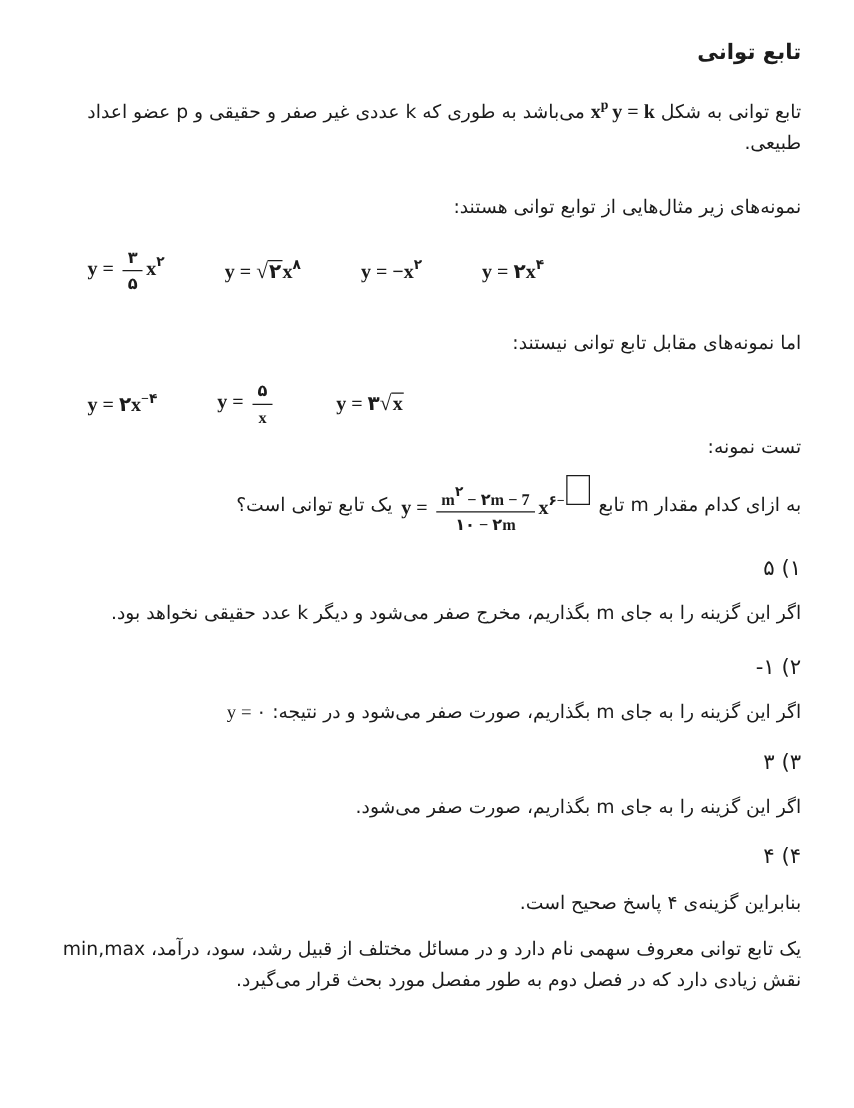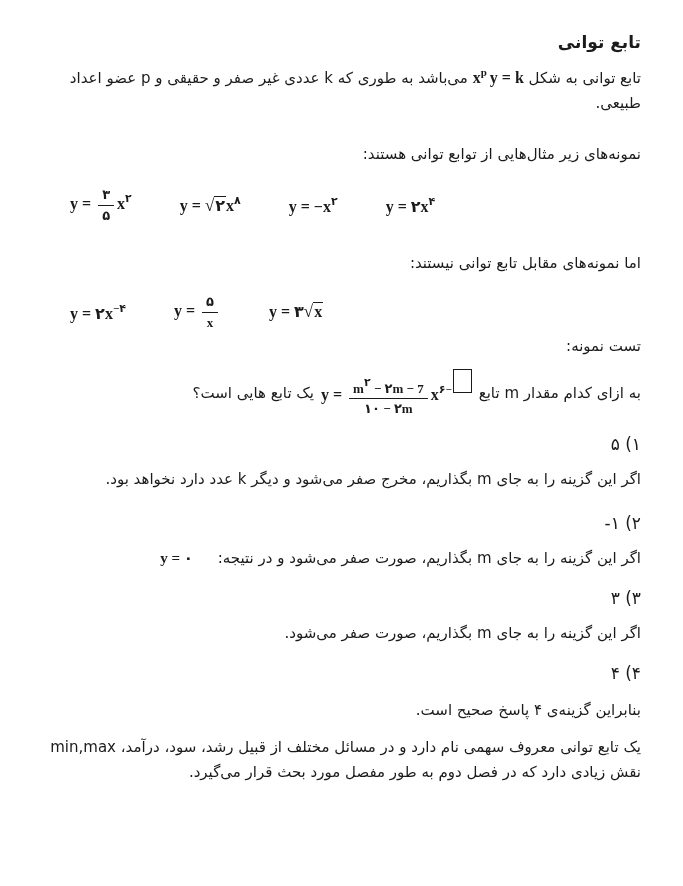--- a/index.html
+++ b/index.html
@@ -26,35 +26,35 @@
   .frac .top{display:block;border-bottom:1.2px solid #1b1b1b;padding:0 4px 2px;}
   .frac .bot{display:block;padding-top:2px;}
   .rad-sym{font-size:17px;}
   .rad-arg{border-top:1.2px solid #1b1b1b;padding:0 1px;}
   .blank-box{display:inline-block;width:17px;height:22px;border:1.2px solid #1b1b1b;vertical-align:7px;margin-left:1px;background:#fff;}
   
   .formula-row{display:flex;direction:ltr;justify-content:flex-start;align-items:center;gap:48px;padding-left:25px;}
   .row-valid{margin-top:16px;min-height:44px;}
   .row-invalid{margin-top:14px;min-height:44px;}
   
-  .intro{margin-top:6px;}
+  .intro{margin-top:18px;}
   .caption-valid{margin-top:26px;}
   .caption-invalid{margin-top:24px;}
   .test-heading{}
   .question{margin-top:6px;min-height:56px;display:flex;flex-direction:row;justify-content:flex-start;align-items:center;gap:7px;}
   .question .qtxt{white-space:nowrap;}
   .option{margin-top:14px;font-size:17px;line-height:22px;}
   .opt-1{margin-top:12px;}
   .opt-2{margin-top:20px;text-align:right;}
   .opt-3{margin-top:16px;}
   .opt-4{margin-top:16px;}
   .explanation{margin-top:12px;}
   .conclusion{margin-top:14px;}
   .closing{margin-top:12px;}
-  .result-math{font-size:15px;font-weight:700;margin-right:20px;}
+  .result-math{font-size:15px;font-weight:400;margin-right:0;}
   .tail{margin-left:3px;}
 </style>
 </head>
 <body>
 
 <div class="page">
 
   <h1 class="title">تابع توانی</h1>
 
   <p class="body-text intro">
@@ -100,25 +100,25 @@
   </div>
 
   <p class="body-text test-heading">تست نمونه:</p>
 
   <div class="body-text question">
     <span class="qtxt">به ازای کدام مقدار m تابع</span>
     <span class="math">
       <span>y =</span>
       <span class="frac"><span class="top"><span>m</span><sup>۲</sup> <span>− ۲m − 7</span></span><span class="bot">۱۰ − ۲m</span></span><span>x</span><sup>۶−</sup><span class="blank-box"></span>
     </span>
-    <span class="qtxt">یک تابع هایی است؟</span>
+    <span class="qtxt">یک تابع توانی است؟</span>
   </div>
 
   <p class="body-text option opt-1">۱) ۵</p>
-  <p class="body-text explanation">اگر این گزینه را به جای m بگذاریم، مخرج صفر می‌شود و دیگر k عدد دارد نخواهد بود.</p>
+  <p class="body-text explanation">اگر این گزینه را به جای m بگذاریم، مخرج صفر می‌شود و دیگر k عدد حقیقی نخواهد بود.</p>
 
   <p class="body-text option opt-2">۲) ۱-</p>
   <p class="body-text explanation">
     <span>اگر این گزینه را به جای m بگذاریم، صورت صفر می‌شود و در نتیجه:</span>
     <span class="math result-math" dir="ltr">y = ۰</span>
   </p>
 
   <p class="body-text option opt-3">۳) ۳</p>
   <p class="body-text explanation">اگر این گزینه را به جای m بگذاریم، صورت صفر می‌شود.</p>
 

